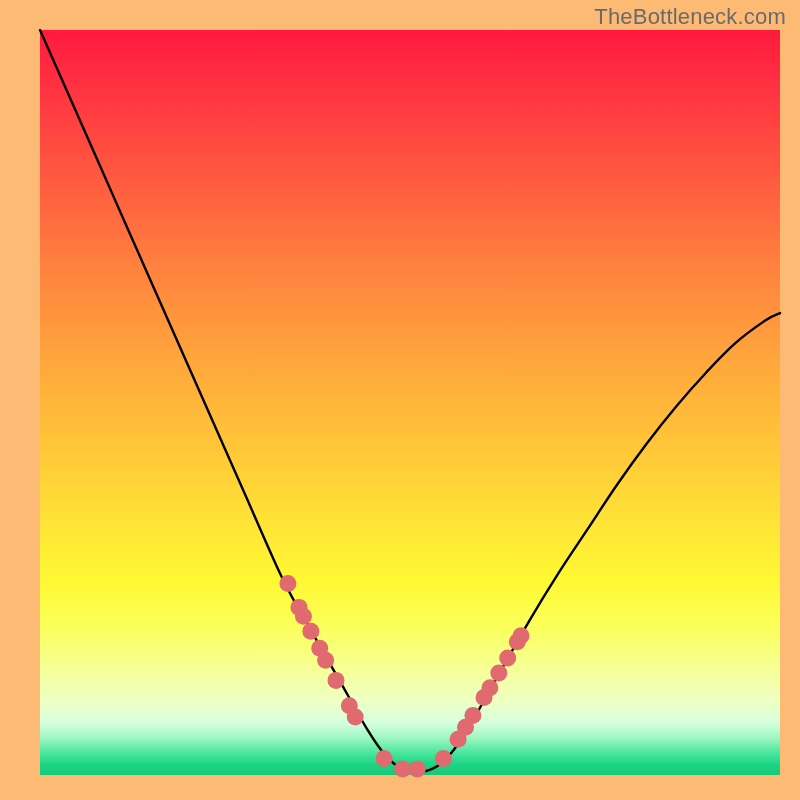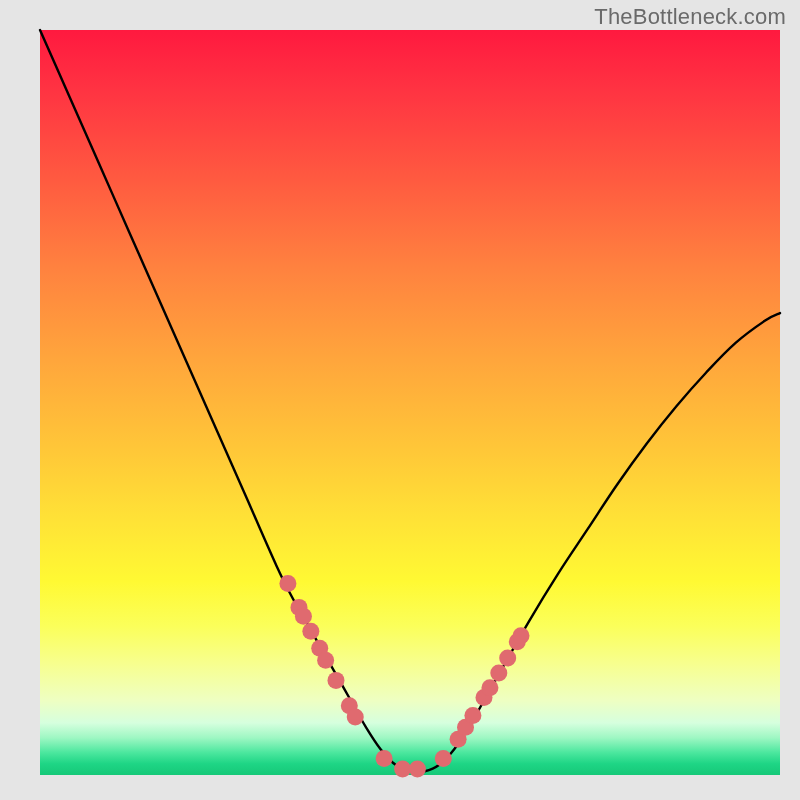--- a/index.html
+++ b/index.html
@@ -10,21 +10,21 @@
     overflow: hidden;
     background: #000;
     font-family: Arial, Helvetica, sans-serif;
   }
   .frame {
     position: absolute;
     left: 0;
     top: 0;
     width: 800px;
     height: 800px;
-    background: #e5e5e5;
+    background: #fdba74;
   }
   .plot-area {
     position: absolute;
     left: 40px;
     top: 30px;
     width: 740px;
     height: 745px;
     
     background: linear-gradient(to bottom,
       #ff193f 0%,

